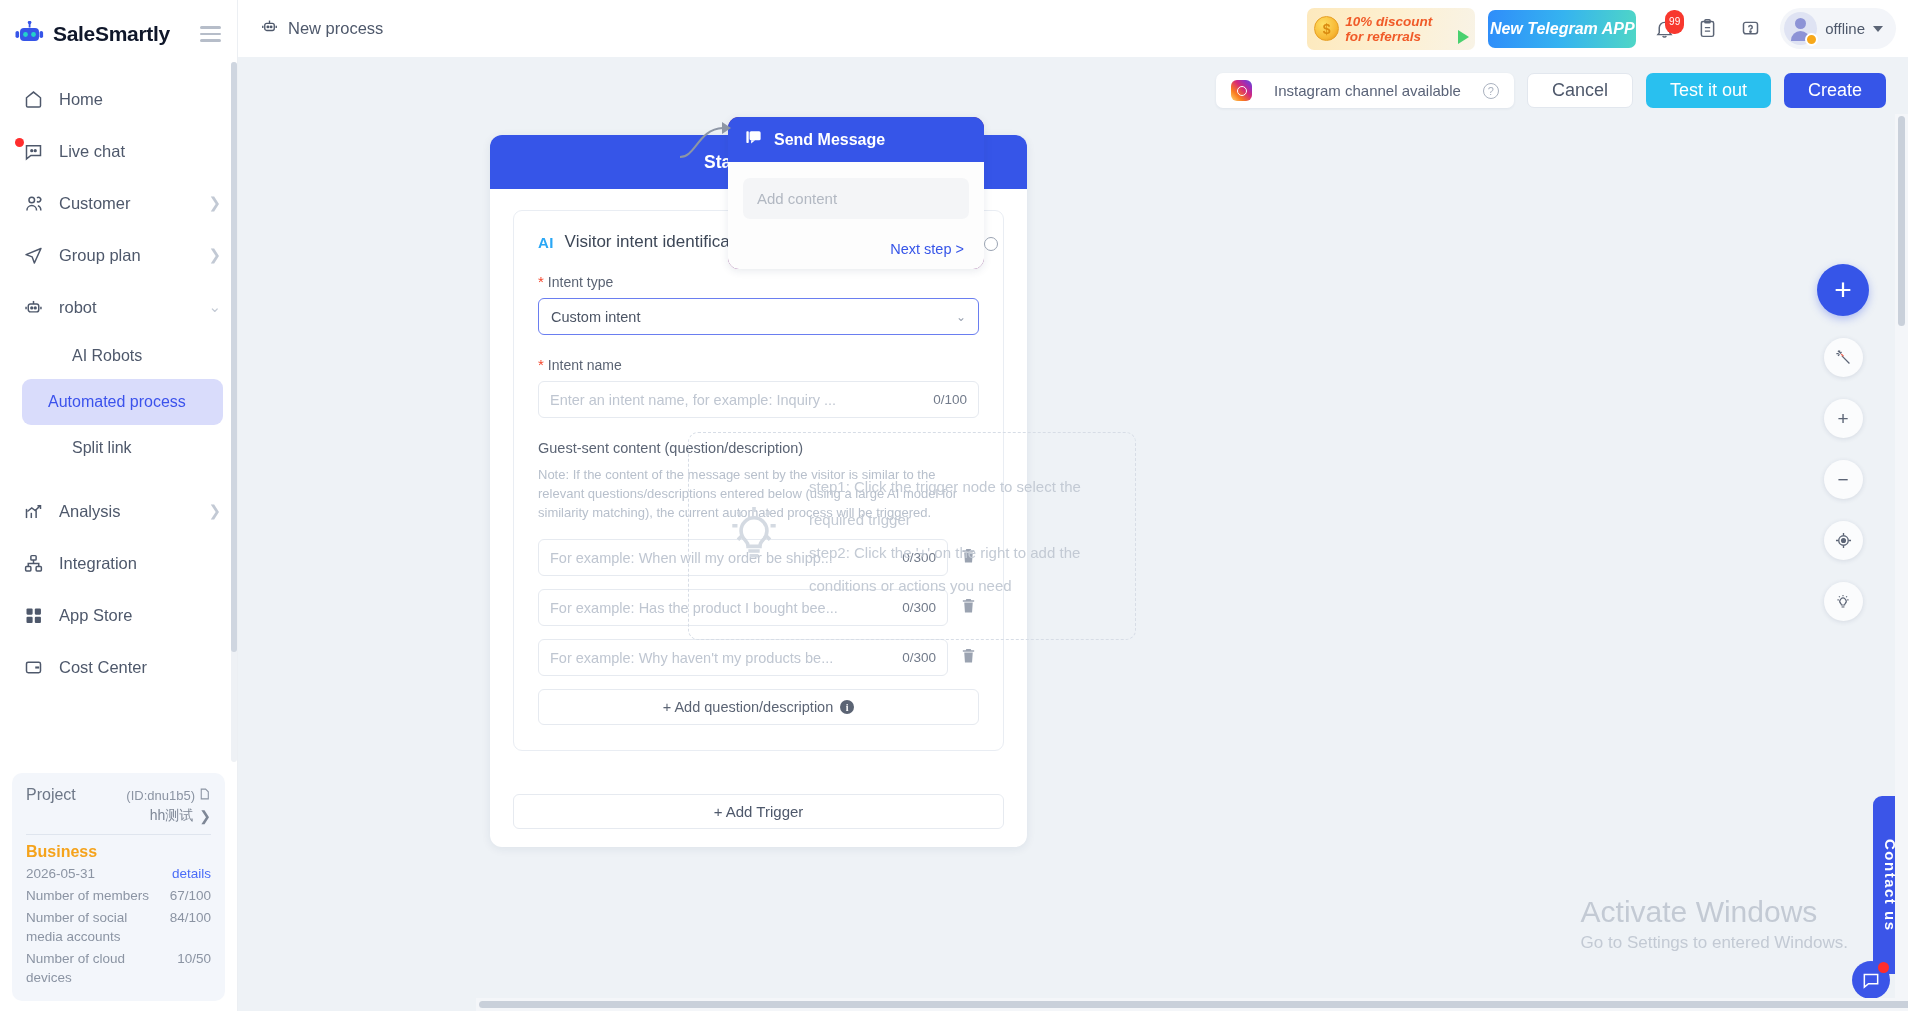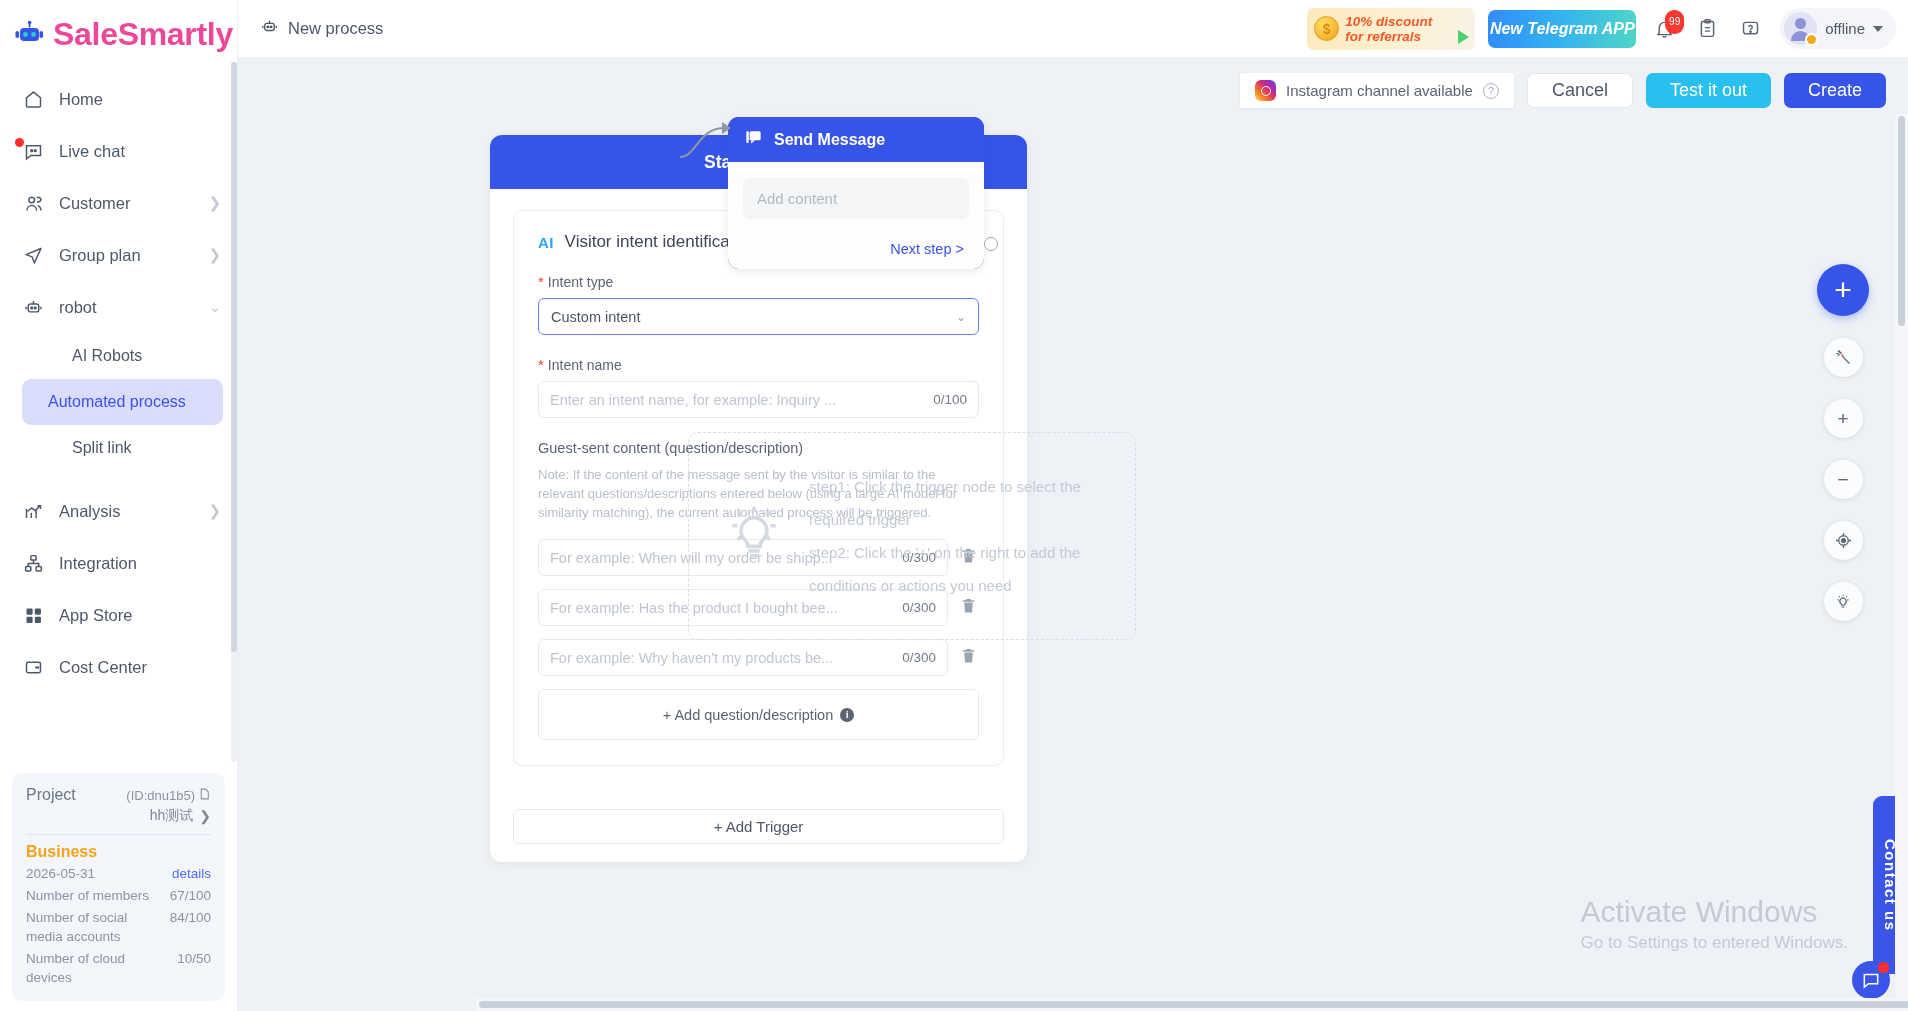--- a/index.html
+++ b/index.html
@@ -18,21 +18,21 @@
     display: flex; flex-direction: column;
     flex: 0 0 238px; position: relative;
     border-right: 1px solid #eceff3;
   }
   .brand {
     height: 68px; display: flex; align-items: center; gap: 9px;
     padding: 0 16px 0 14px;
   }
   .brand-logo { display: flex; align-items: center; gap: 7px; }
   .brand-name {
-    font-size: 32px; font-weight: bold; color: #ec4899;
+    font-size: 21px; font-weight: bold; color: #0f172a;
     letter-spacing: -0.3px;
   }
   .hamburger { margin-left: auto; display: flex; flex-direction: column; gap: 4px; cursor: pointer; }
   .hamburger i { display: block; width: 21px; height: 2.5px; background: #b6bdc9; border-radius: 2px; }
 
   .nav { flex: 1; overflow: hidden; padding-top: 5px; position: relative; }
   .nav-item {
     height: 52px; display: flex; align-items: center; gap: 15px;
     padding: 0 16px 0 22px; cursor: pointer; position: relative;
     font-size: 16.5px; color: #4e586b;
@@ -135,22 +135,22 @@
   .user-name { font-size: 15px; color: #4e586b; }
   .caret { width: 0; height: 0; border-left: 5px solid transparent; border-right: 5px solid transparent; border-top: 6px solid #5c6576; }
 
   
   .canvas { flex: 1; position: relative; background: #eef2f6; overflow: hidden; }
 
   .canvas-tools {
     position: absolute; top: 16px; right: 22px; display: flex; align-items: center; gap: 13px; z-index: 6;
   }
   .ig-chip {
-    height: 35px; background: #fff; border-radius: 2px; display: flex; align-items: center;
-    gap: 10px; padding: 0 15px; font-size: 15px; color: #5a6378; cursor: pointer;
+    height: 35px; background: #fff; border-radius: 7px; display: flex; align-items: center;
+    gap: 22px; padding: 0 15px; font-size: 15px; color: #5a6378; cursor: pointer;
     box-shadow: 0 1px 3px rgba(20,40,80,.07);
   }
   .ig-icon {
     width: 21px; height: 21px; border-radius: 6px;
     background: linear-gradient(45deg,#feda75 0%,#fa7e1e 28%,#d62976 58%,#962fbf 80%,#4f5bd5 100%);
     display: flex; align-items: center; justify-content: center;
   }
   .ig-icon span { width: 10px; height: 10px; border: 1.7px solid #fff; border-radius: 50%; display: block; }
   .q-circle {
     width: 16px; height: 16px; border-radius: 50%; border: 1.2px solid #aab2bf;
@@ -191,21 +191,21 @@
     display: flex; align-items: center; padding: 0 11px; gap: 8px;
   }
   .inp .ph { flex: 1; font-size: 14.5px; color: #bfc6d1; overflow: hidden; white-space: nowrap; text-overflow: ellipsis; }
   .inp .cnt { font-size: 13.5px; color: #727b8b; white-space: nowrap; }
   .sec-label { font-size: 14.5px; color: #5b6474; margin: 22px 0 9px 0; }
   .note { font-size: 13px; color: #b8c0cc; line-height: 19px; margin-bottom: 17px; }
   .q-row { display: flex; align-items: center; gap: 12px; margin-bottom: 13px; }
   .q-row .inp { flex: 1; }
   .trash { width: 19px; color: #9ba3b1; cursor: pointer; flex: 0 0 19px; }
   .add-q {
-    height: 51px; border: 1px solid #e6eaf0; border-radius: 6px; margin-top: 5px;
+    height: 36px; border: 1px solid #e6eaf0; border-radius: 6px; margin-top: 5px;
     display: flex; align-items: center; justify-content: center; gap: 7px;
     font-size: 14.5px; color: #5b6474; cursor: pointer;
   }
   .info-dot {
     width: 14px; height: 14px; border-radius: 50%; background: #5b6474; color: #fff;
     font-size: 10px; font-weight: bold; display: flex; align-items: center; justify-content: center;
     font-family: "Liberation Serif", serif;
   }
   .add-trigger {
     margin: 17px 23px 0 23px; height: 35px; border: 1px solid #e6eaf0; border-radius: 6px;

